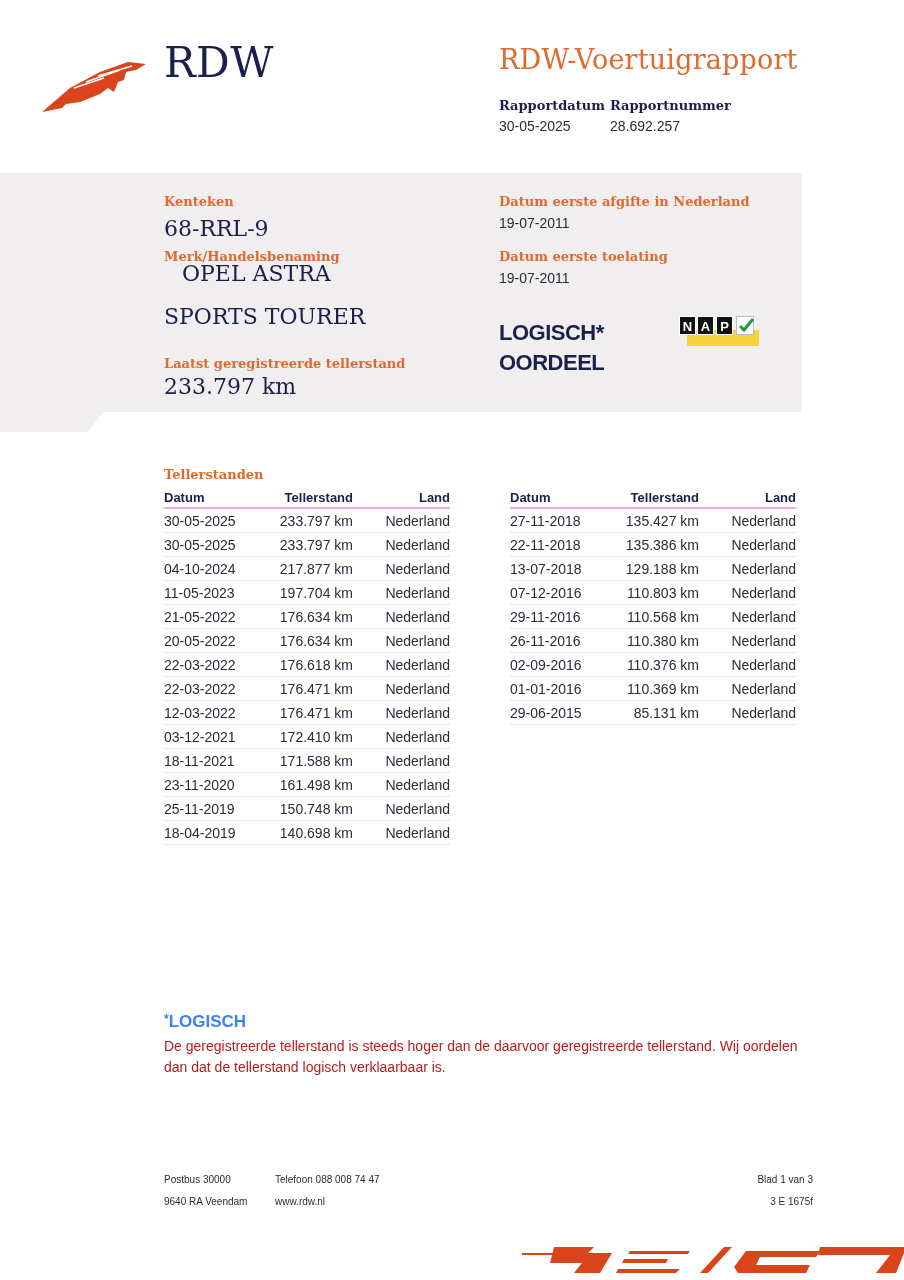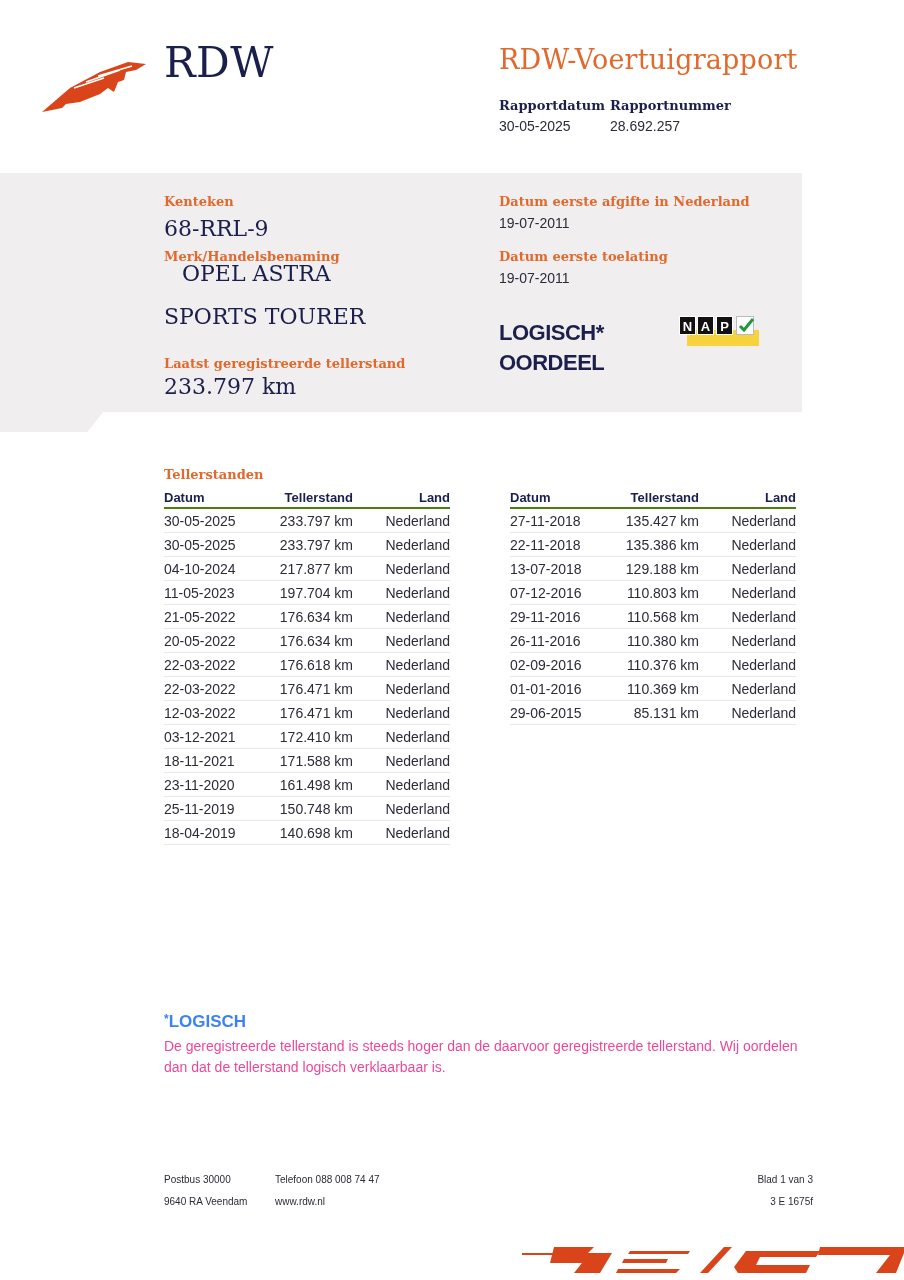--- a/index.html
+++ b/index.html
@@ -19,28 +19,28 @@
   .big { font-size:22px; color:#1b1f4b; line-height:32px; }
   .val { font-size:14px; color:#2b2b3a; }
   .verdict { left:499px; top:318px; font-size:22px; font-weight:900; color:#1b1f4b; line-height:30px; letter-spacing:-0.5px; }
   .nap { left:679px; top:316px; width:82px; height:32px; }
   .nap .yel { position:absolute; left:8px; top:14px; width:72px; height:16px; background:#f6d23c; }
   .nap .box { position:absolute; top:0; width:17px; height:19px; background:#111; color:#fff; font-weight:bold;
               font-size:13px; text-align:center; line-height:19px; border:1px solid #fff; box-sizing:border-box; }
   .nap .chk { position:absolute; left:57px; top:0; width:18px; height:19px; background:#fff; border:1px solid #bbb; box-sizing:border-box; }
   .tbl-title { left:164px; top:467px; font-size:13px; font-weight:bold; color:#e0692d; }
   table { position:absolute; border-collapse:collapse; font-size:14px; }
-  th { font-size:13px; font-weight:bold; color:#1b1f4b; padding:0; height:20px; border-bottom:2px solid #4d7c0f; }
+  th { font-size:13px; font-weight:bold; color:#1b1f4b; padding:0; height:20px; border-bottom:2px solid #f9a8d4; }
   td { padding:0; height:23px; border-bottom:1px solid #e9e7ea; color:#2b2b3a; }
   .c1 { text-align:left; width:112px; }
   .c2 { text-align:right; width:77px; }
   .c3 { text-align:right; width:97px; }
   .fn-title { left:164px; top:1012px; font-size:17px; font-weight:900; color:#3b82f6; }
   .fn-title .star { font-size:12px; vertical-align:top; }
-  .fn-text { left:164px; top:1036px; width:660px; font-size:14px; line-height:21px; color:#ec4899; }
+  .fn-text { left:164px; top:1036px; width:660px; font-size:14px; line-height:21px; color:#b91c1c; }
   .foot { font-size:10px; color:#2b2b3a; }
   .stripe { left:520px; top:1243px; width:384px; height:37px; }
 </style>
 </head>
 <body>
 
 <svg class="abs logo-feather" viewBox="0 0 108 56">
   <path d="M2 54 L30 30 L60 14 L88 4 L106 6 L96 12 L86 14 L84 22 L78 24 L74 34 L68 30 L60 36 L40 44 L26 46 L22 50 Z" fill="#d9441a"></path>
   <path d="M34 30 L64 20 M46 24 L80 12 M58 18 L92 8" stroke="#fff" stroke-width="1.5"></path>
 </svg>

